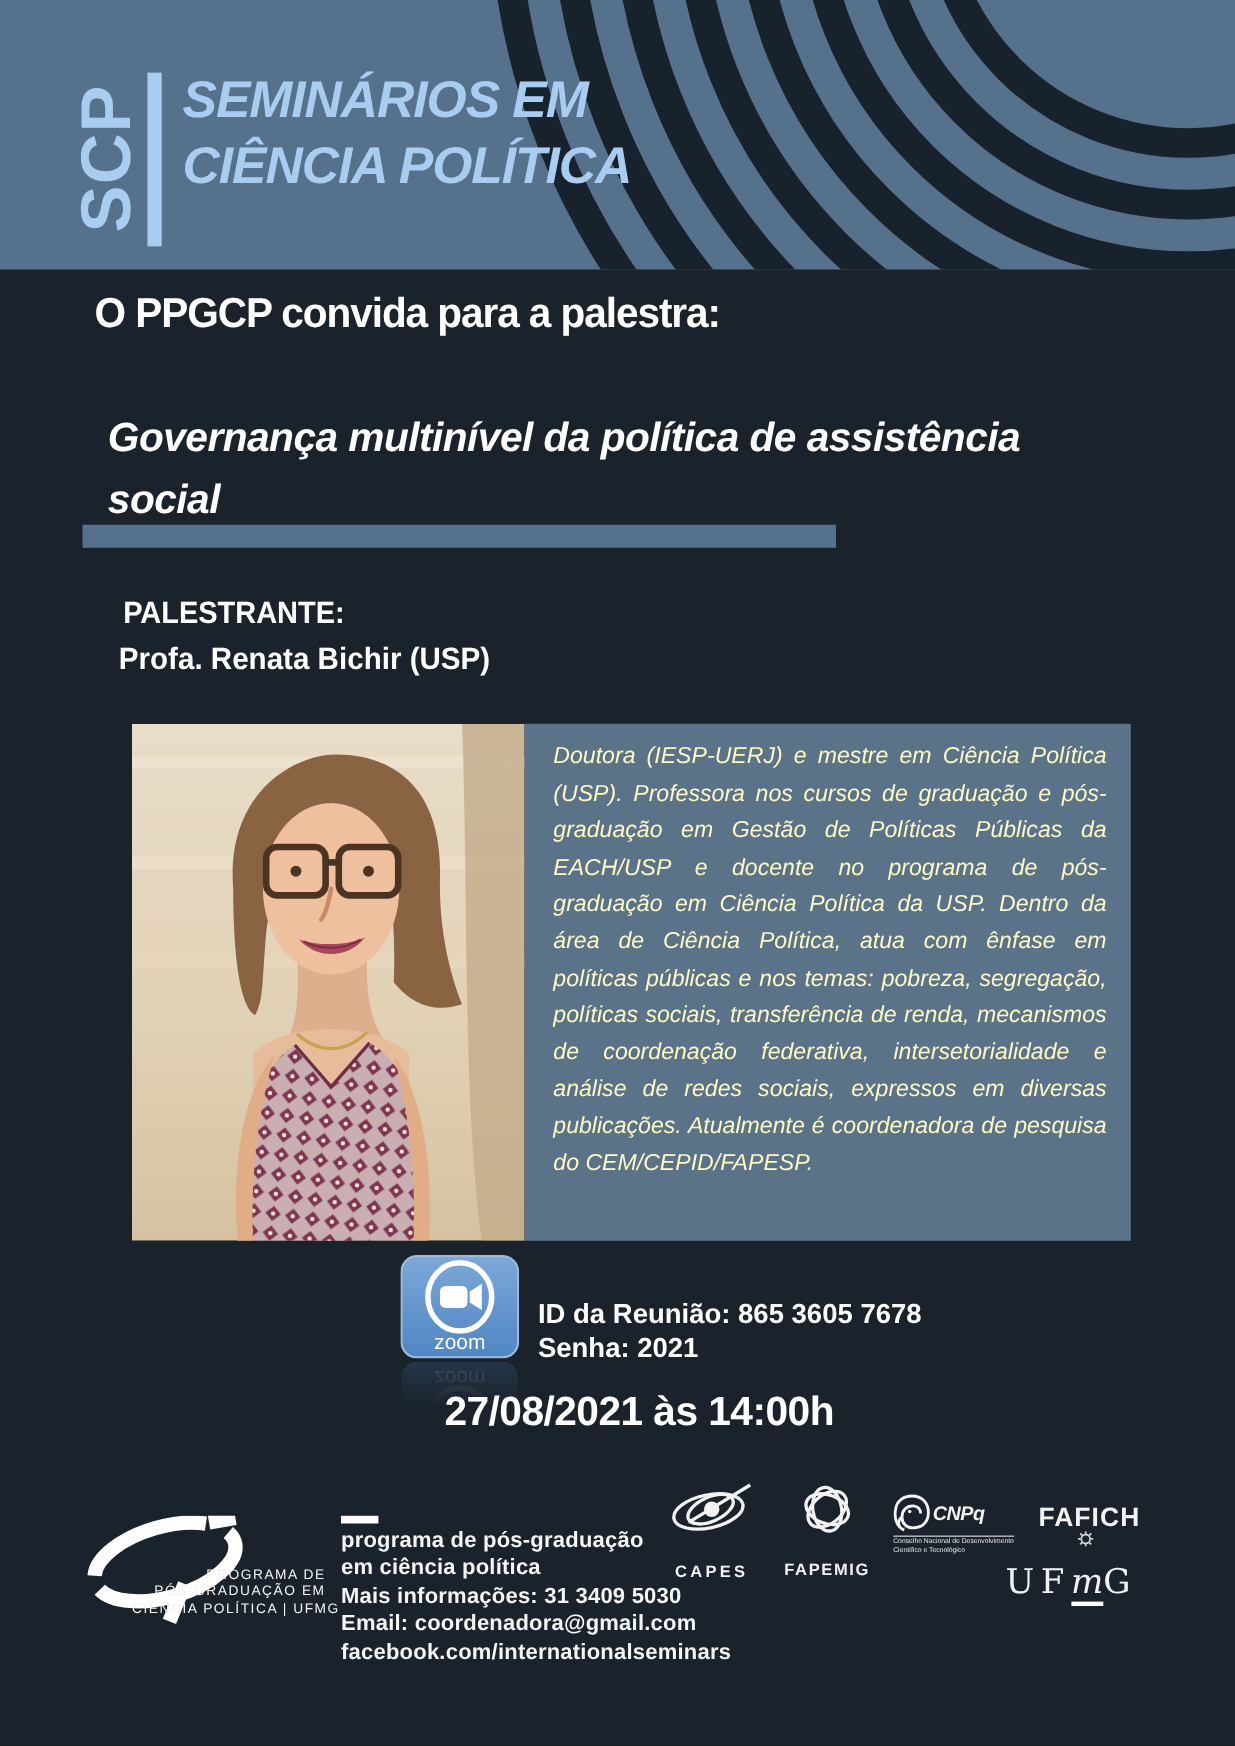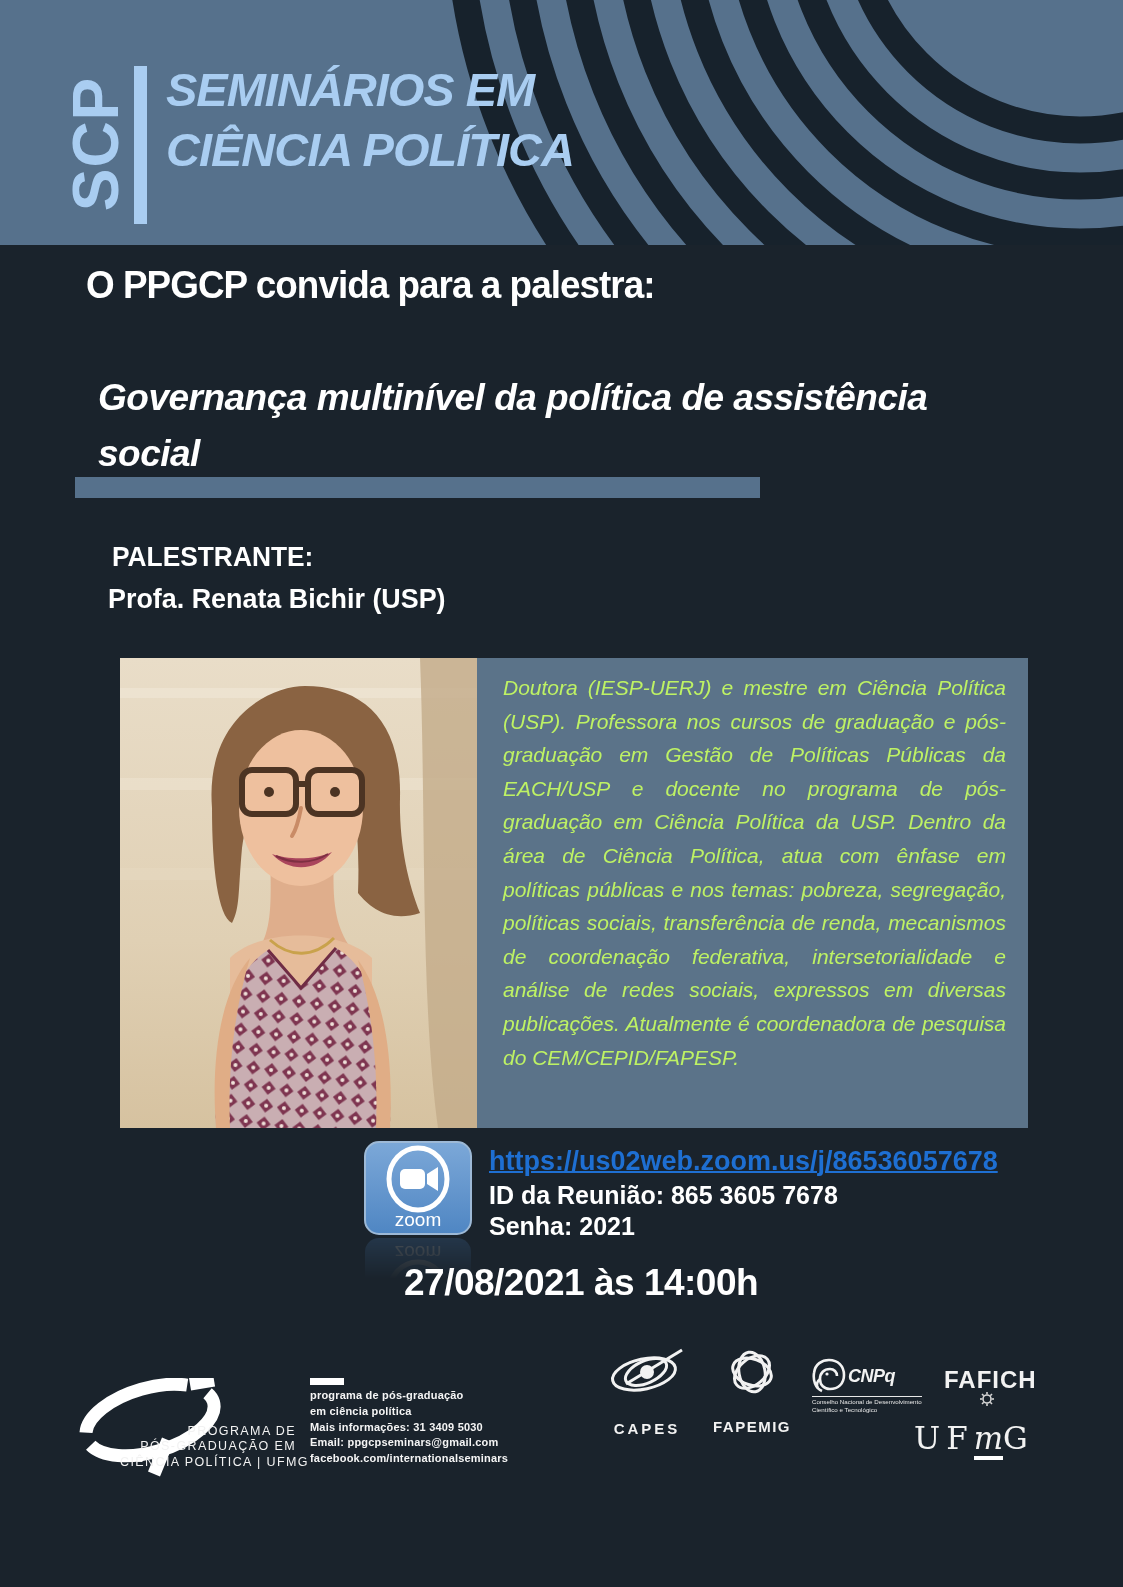--- a/index.html
+++ b/index.html
@@ -44,21 +44,21 @@
     transform:scaleX(.96);transform-origin:left center;white-space:nowrap;
   }
   
   .photo{position:absolute;left:120px;top:658px;width:357px;height:470px;margin:0;overflow:hidden;}
   .bio{
     position:absolute;left:477px;top:658px;width:551px;height:470px;
     background:#5b7389;box-sizing:border-box;padding:13px 22px 0 26px;overflow:hidden;
   }
   .bio p{
     margin:0;font-size:21px;font-style:italic;line-height:1.6;
-    text-align:justify;color:#bef264;
+    text-align:justify;color:#fef9c3;
   }
   
   .zoom-badge{position:absolute;left:364px;top:1141px;width:108px;height:94px;}
   .zoom-badge-reflection{
     position:absolute;left:364px;top:1237px;width:108px;height:94px;
     transform:scaleY(-1);opacity:.22;
     -webkit-mask-image:linear-gradient(to top,rgba(0,0,0,.9),transparent 45%);
     mask-image:linear-gradient(to top,rgba(0,0,0,.9),transparent 45%);
   }
   .meeting-link{
@@ -74,21 +74,21 @@
   }
   
   .cp-logo{position:absolute;left:72px;top:1378px;width:180px;height:100px;}
   .program-lines{
     position:absolute;left:120px;top:1424px;width:176px;text-align:right;
     font-size:12.5px;letter-spacing:1.4px;line-height:1.22;color:#f2f2f2;white-space:nowrap;
   }
   .footer-dash{position:absolute;left:310px;top:1378px;width:34px;height:7px;background:#ffffff;}
   .info-lines{
     position:absolute;left:310px;top:1390px;
-    font-size:11px;font-weight:bold;letter-spacing:.2px;line-height:1.07;color:#f5f5f5;
+    font-size:20px;font-weight:bold;letter-spacing:.2px;line-height:1.07;color:#f5f5f5;
   }
   .info-lines div{margin-bottom:4px;}
   .logo{position:absolute;}
   .logo .caption{
     display:block;text-align:center;font-size:15px;font-weight:bold;
     letter-spacing:3px;color:#f2f2f2;margin-top:18px;
   }
   .capes{left:606px;top:1346px;width:82px;}
   .fapemig{left:706px;top:1348px;width:92px;}
   .fapemig .caption{letter-spacing:1.5px;}
@@ -207,21 +207,20 @@
       <text x="54" y="85" text-anchor="middle" font-family="Liberation Sans, sans-serif" font-size="19" fill="#ffffff">zoom</text>
     </svg>
   </div>
   <div class="zoom-badge-reflection">
     <svg width="108" height="94" viewBox="0 0 108 94">
       <rect x="1" y="1" width="106" height="92" rx="14" fill="#4f86c3"></rect>
       <ellipse cx="54" cy="38" rx="29" ry="31" fill="none" stroke="#ffffff" stroke-width="5"></ellipse>
       <text x="54" y="85" text-anchor="middle" font-family="Liberation Sans, sans-serif" font-size="19" fill="#ffffff">zoom</text>
     </svg>
   </div>
-  <a class="meeting-link" href="#">https://us02web.zoom.us/j/86536057678</a>
   <div class="meeting-id">ID da Reunião: 865 3605 7678</div>
   <div class="meeting-pass">Senha: 2021</div>
 
   <div class="datetime">27/08/2021 às 14:00h</div>
 
   <footer>
 
     <div class="cp-logo">
       <svg width="180" height="100" viewBox="0 0 180 100">
         <g stroke="#ffffff" stroke-width="13" fill="none">
@@ -237,21 +236,21 @@
       <div>PÓS-GRADUAÇÃO EM</div>
       <div>CIÊNCIA POLÍTICA | UFMG</div>
     </div>
 
     <div class="footer-dash"></div>
 
     <div class="info-lines">
       <div>programa de pós-graduação</div>
       <div>em ciência política</div>
       <div>Mais informações: 31 3409 5030</div>
-      <div>Email: ppgcpseminars@gmail.com</div>
+      <div>Email: coordenadora@gmail.com</div>
       <div>facebook.com/internationalseminars</div>
     </div>
 
     <div class="logo capes">
       <svg width="82" height="52" viewBox="0 0 82 52">
         <g stroke="#f2f2f2" stroke-width="3" fill="none">
           <ellipse cx="38" cy="28" rx="32" ry="15" transform="rotate(-12 38 28)"></ellipse>
           <ellipse cx="40" cy="26" rx="22" ry="11" transform="rotate(-24 40 26)"></ellipse>
           <line x1="20" y1="38" x2="76" y2="4"></line>
         </g>

